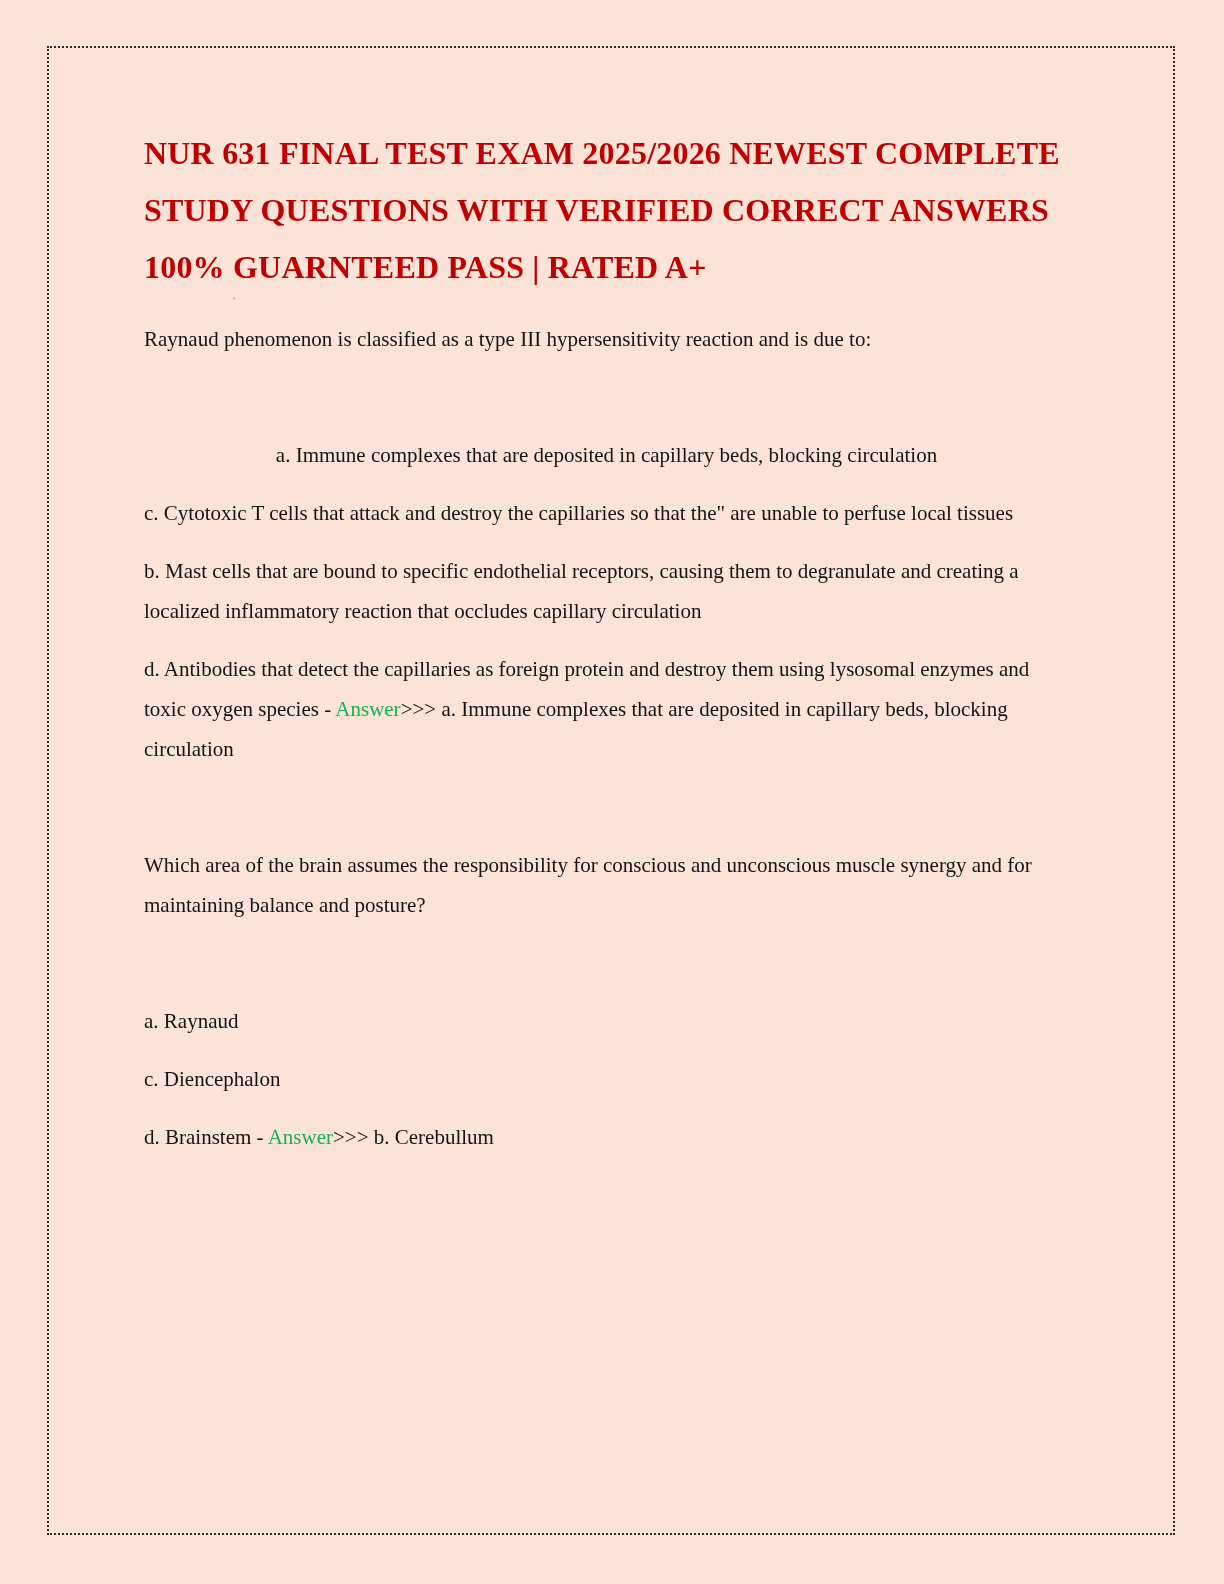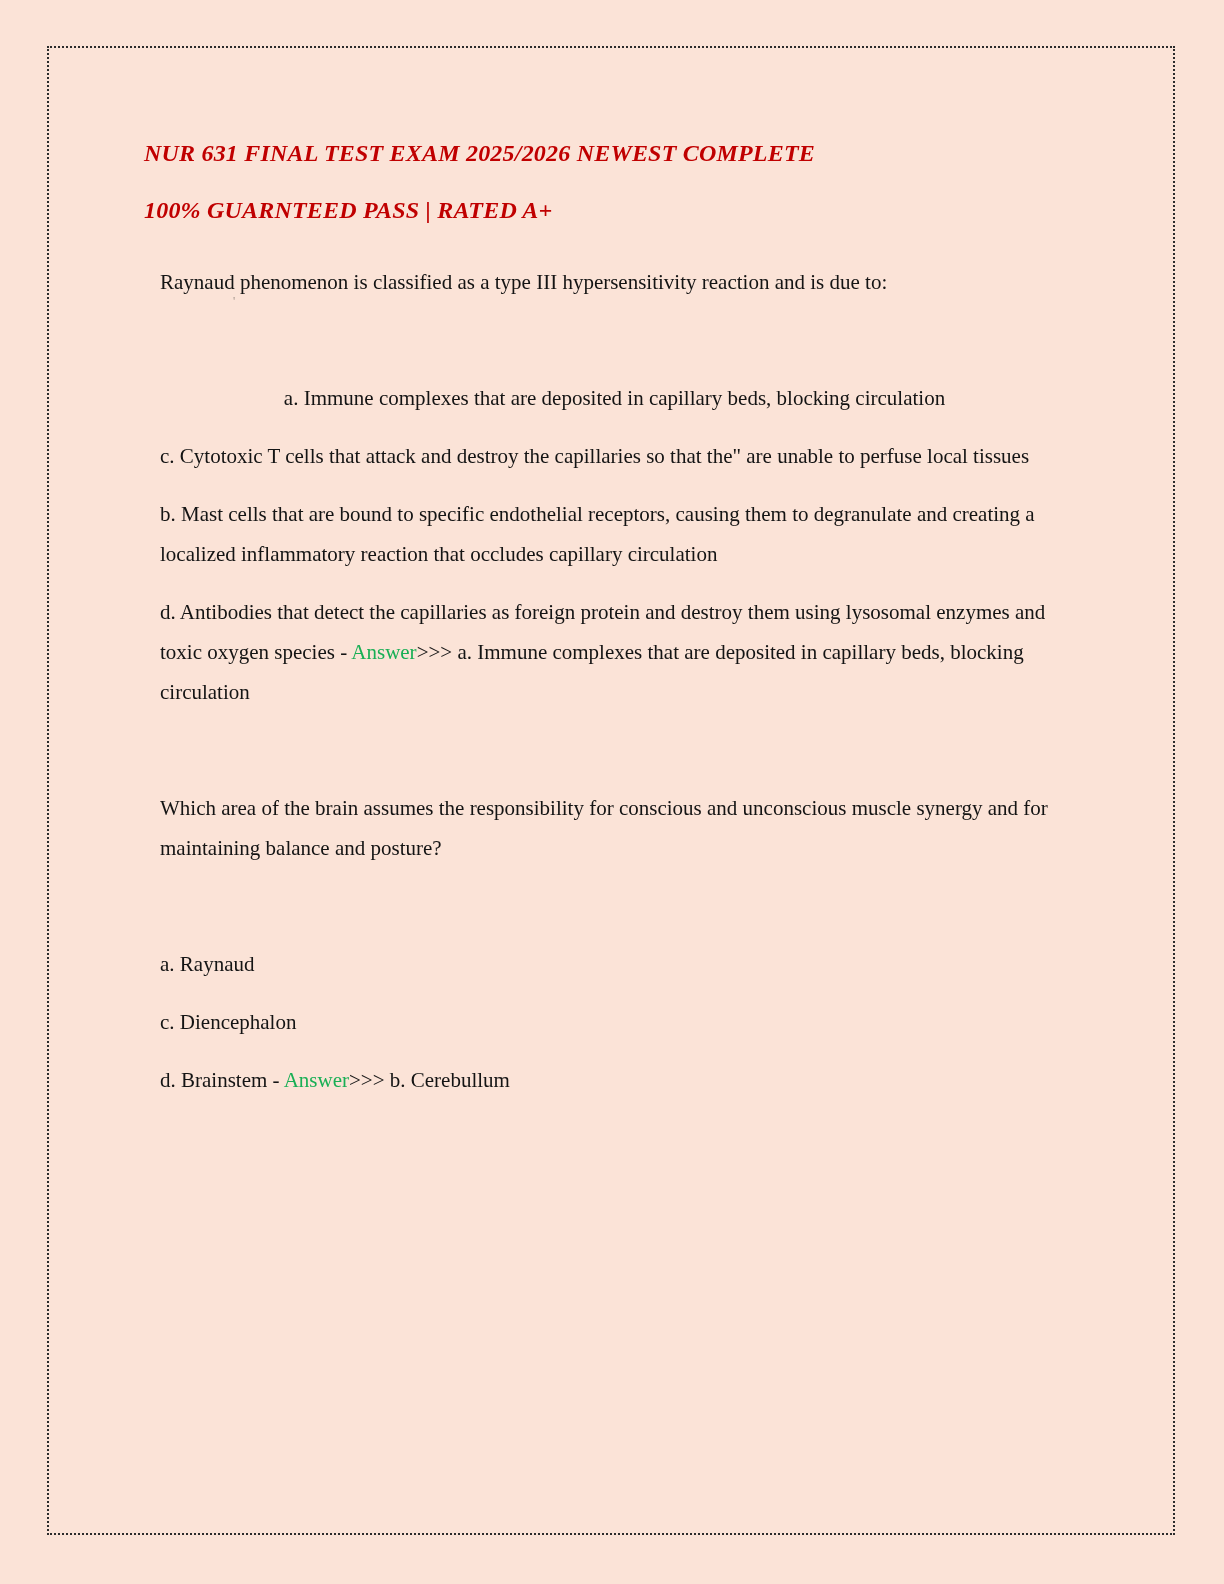--- a/index.html
+++ b/index.html
@@ -24,37 +24,35 @@
     box-sizing: border-box;
   }
   .content {
     padding: 77px 104px 0 95px;
   }
   .doc-title {
     margin: 0;
   }
   .title-line {
     font-weight: bold;
-    font-size: 24px;
+    font-size: 32px;
     line-height: 57px;
     color: #c00000;
     letter-spacing: 0.2px;
-    font-style: italic;
   }
   .stray-mark {
     position: absolute;
     left: 233px;
     top: 295px;
     font-size: 12px;
     line-height: 12px;
     color: #a3958c;
   }
   .doc-body {
     margin-top: 23px;
-    margin-left: 16px;
   }
   .doc-body p {
     margin: 0 0 18px 0;
     font-size: 21px;
     line-height: 40px;
     color: #141414;
   }
   .doc-body p.blank {
     height: 40px;
   }
@@ -62,20 +60,21 @@
     
   }
 </style>
 </head>
 <body style="background: rgb(251, 227, 215);">
 
 <div class="page-frame" style="border-color: rgb(43, 43, 43);">
   <div class="content">
     <div class="doc-title">
       <div class="title-line" style="color: rgb(192, 0, 0);">NUR 631 FINAL TEST EXAM 2025/2026 NEWEST COMPLETE</div>
+      <div class="title-line" style="color: rgb(192, 0, 0);">STUDY QUESTIONS WITH VERIFIED CORRECT ANSWERS</div>
       <div class="title-line" style="color: rgb(192, 0, 0);">100% GUARNTEED PASS | RATED A+</div>
     </div>
     <div class="doc-body">
         <p style="color: rgb(20, 20, 20);"><span>Raynaud phenomenon is classified as a type III hypersensitivity reaction and is due to:</span></p>
         <p class="blank"></p>
         <p style="color: rgb(20, 20, 20); text-align: center;"><span>a. Immune complexes that are deposited in capillary beds, blocking circulation</span></p>
         <p style="color: rgb(20, 20, 20);"><span>c. Cytotoxic T cells that attack and destroy the capillaries so that the" are unable to perfuse local tissues</span></p>
         <p style="color: rgb(20, 20, 20);"><span>b. Mast cells that are bound to specific endothelial receptors, causing them to degranulate and creating a localized inflammatory reaction that occludes capillary circulation</span></p>
         <p style="color: rgb(20, 20, 20);"><span>d. Antibodies that detect the capillaries as foreign protein and destroy them using lysosomal enzymes and toxic oxygen species - </span><span class="answer" style="color: rgb(25, 175, 85);">Answer</span><span>&gt;&gt;&gt; a. Immune complexes that are deposited in capillary beds, blocking circulation</span></p>
         <p class="blank"></p>

